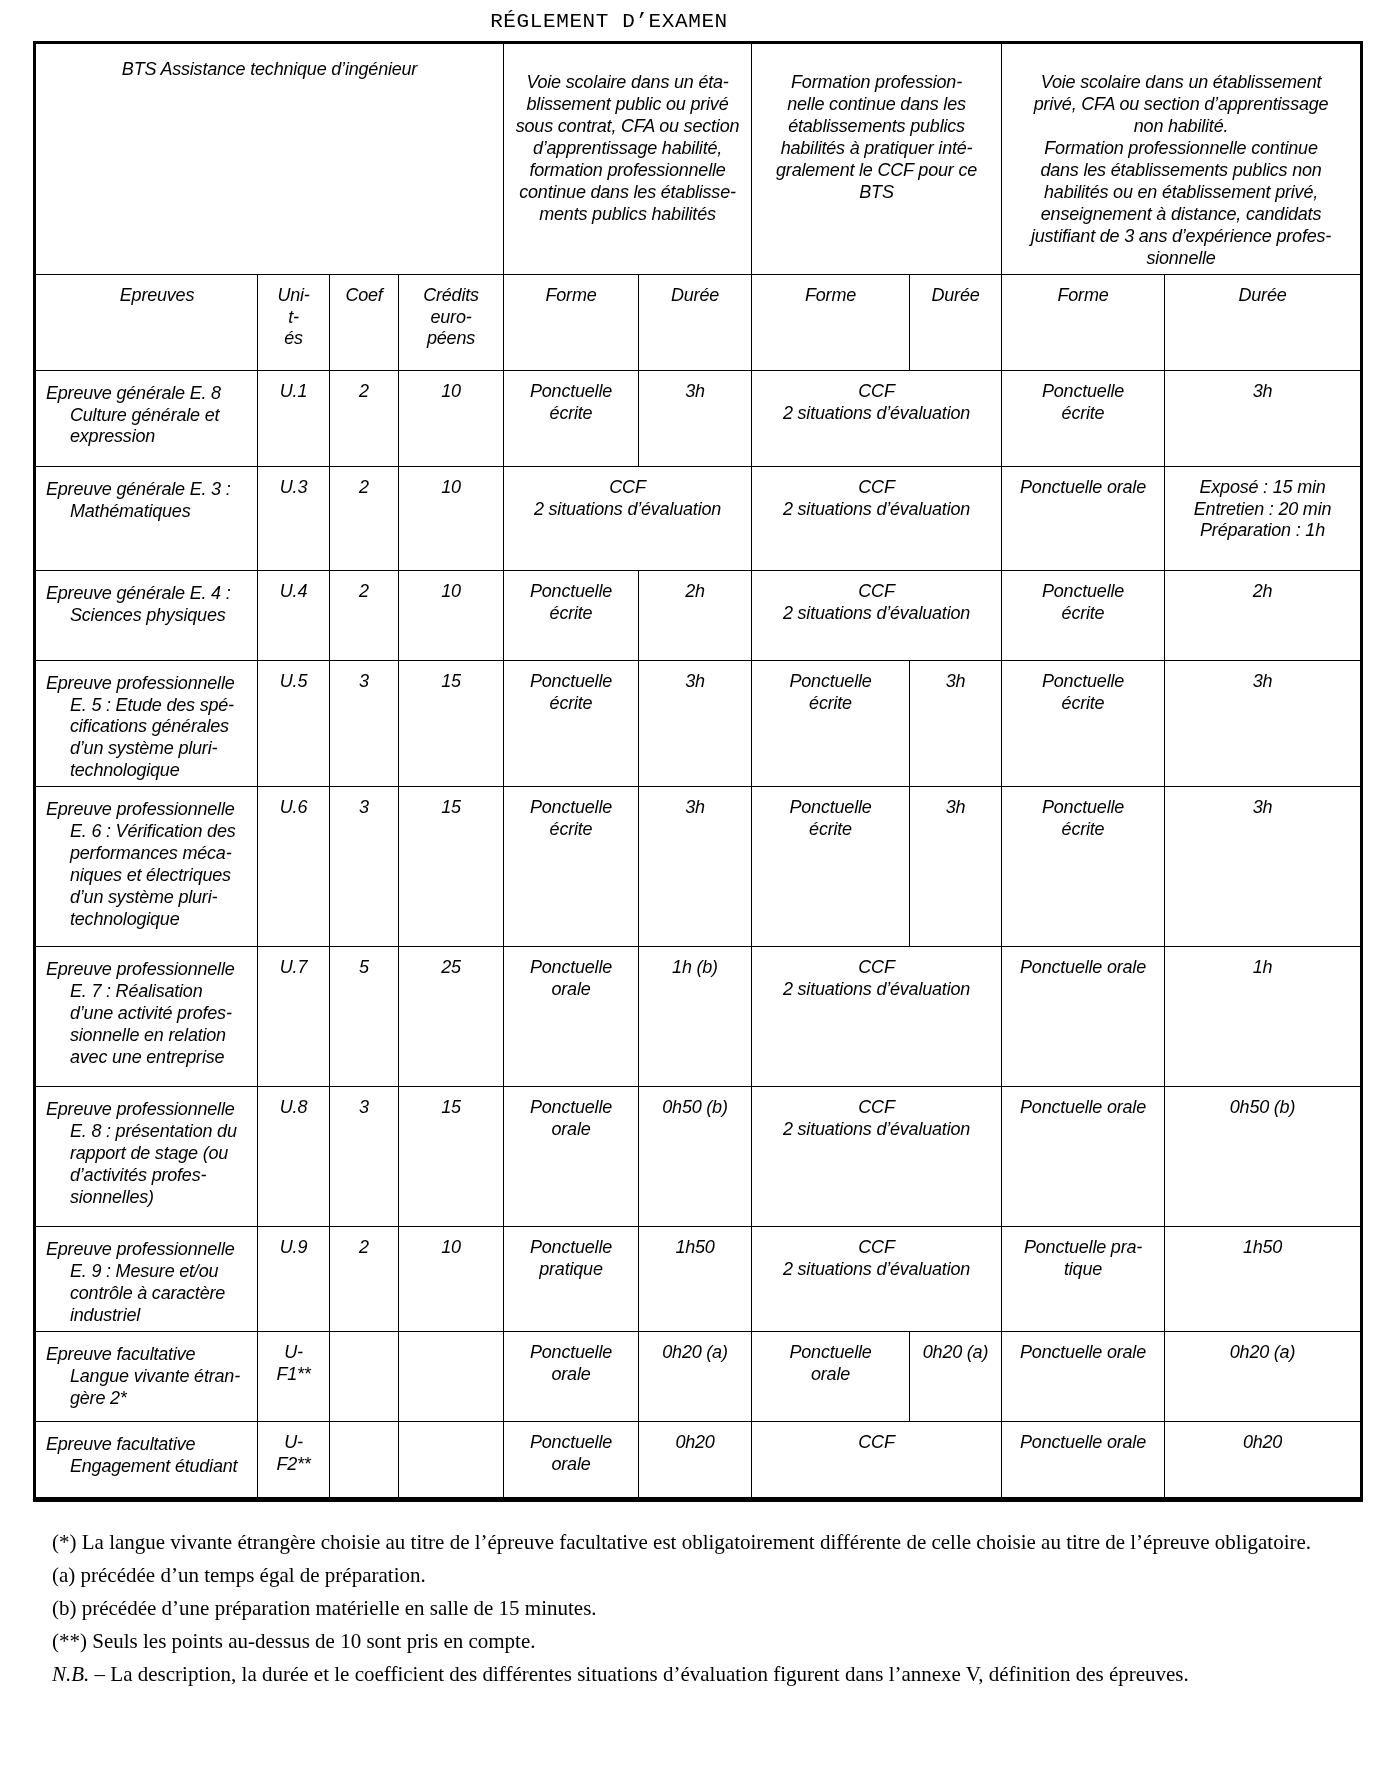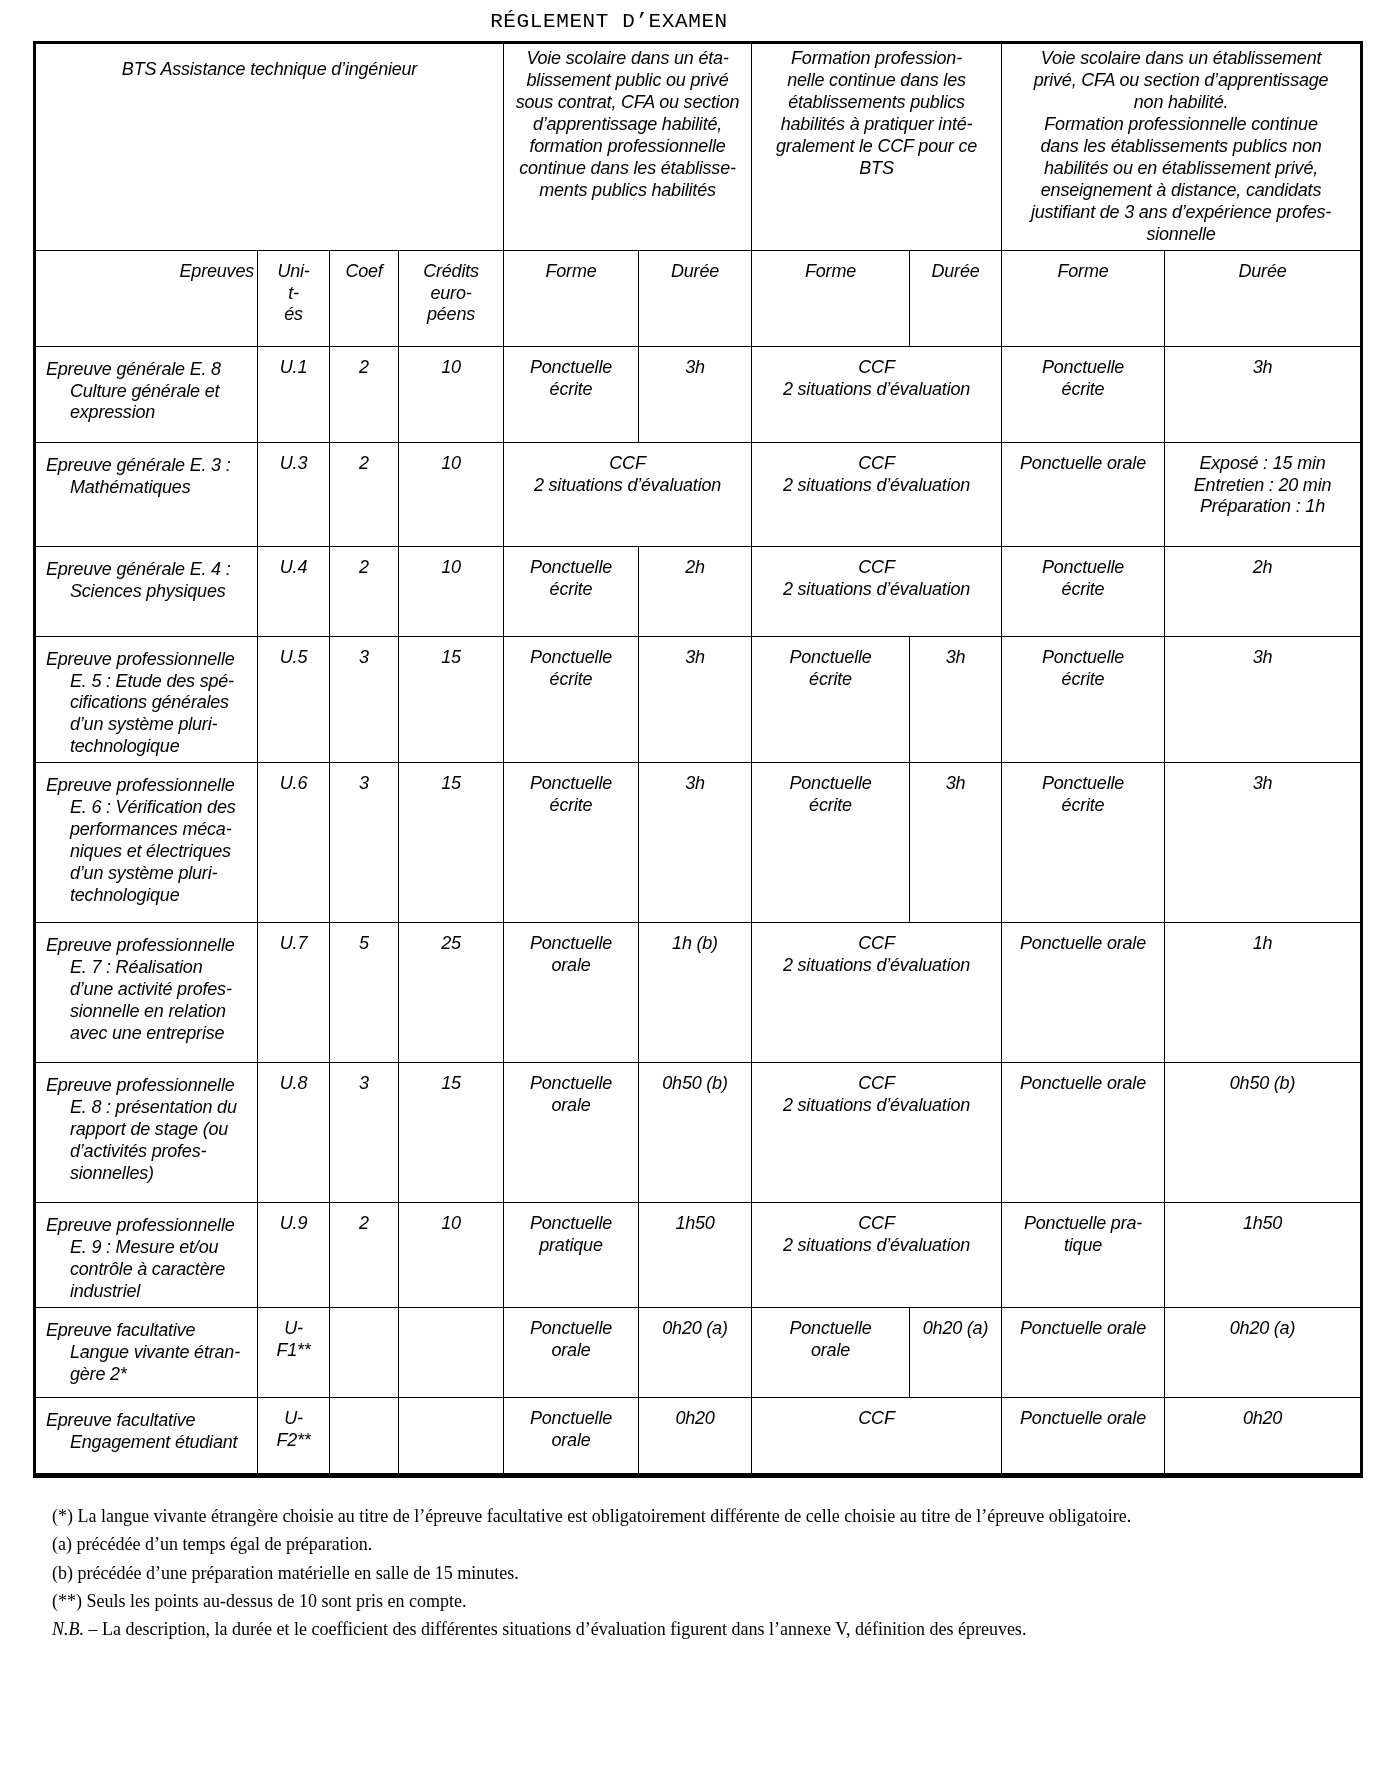--- a/index.html
+++ b/index.html
@@ -14,26 +14,26 @@
     margin:4px 0 0 33px;border:3px solid #000;border-bottom-width:5px;font-style:italic;
   }
   td{
     border:1.5px solid #000;vertical-align:top;
     padding:10px 3px 4px 3px;
     font-size:18px;line-height:1.22;letter-spacing:-.2px;
     white-space:pre-line;overflow:hidden;
   }
   .c-c{text-align:center;}
   .c-epr{text-align:left;padding-left:34px;text-indent:-24px;padding-top:12px;}
-  .c-epr-h{text-align:right;padding-left:24px;}
-  .c-grp{text-align:center;padding-top:4px;}
+  .c-epr-h{text-align:center;padding-left:24px;}
+  .c-grp{text-align:center;padding-top:28px;}
   .c-bts{text-align:center;padding-top:15px;}
   .notes{
     margin:24px 30px 0 30px;
-    font-family:"Liberation Serif",serif;font-size:18px;line-height:1.57;
+    font-family:"Liberation Serif",serif;font-size:21px;line-height:1.57;
   }
   .notes p{margin:0;text-indent:22px;}
   .notes i{font-style:italic;margin-top:10px;}
 </style>
 </head>
 <body>
 
 <div class="title">RÉGLEMENT D’EXAMEN</div>
 
 <table class="exam">

